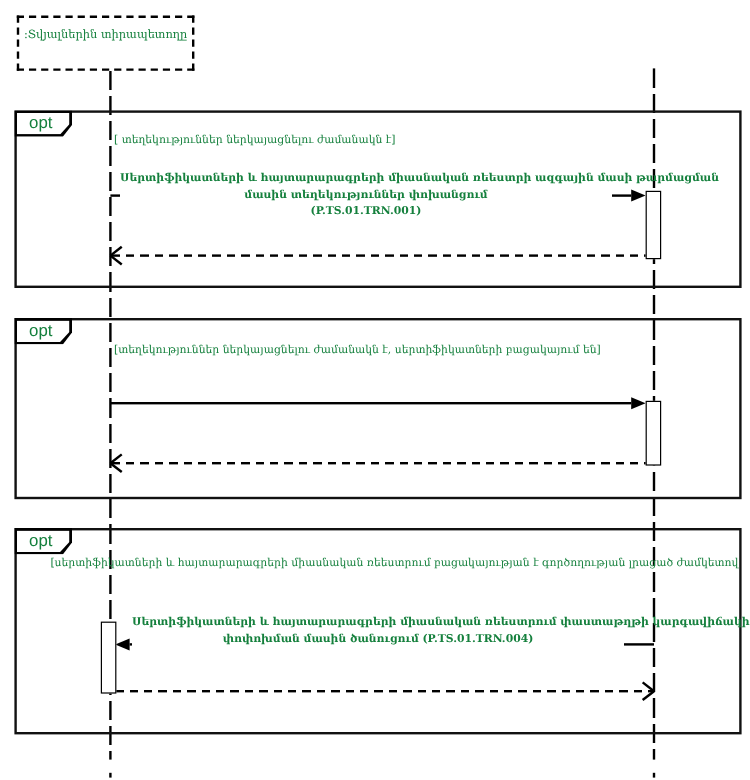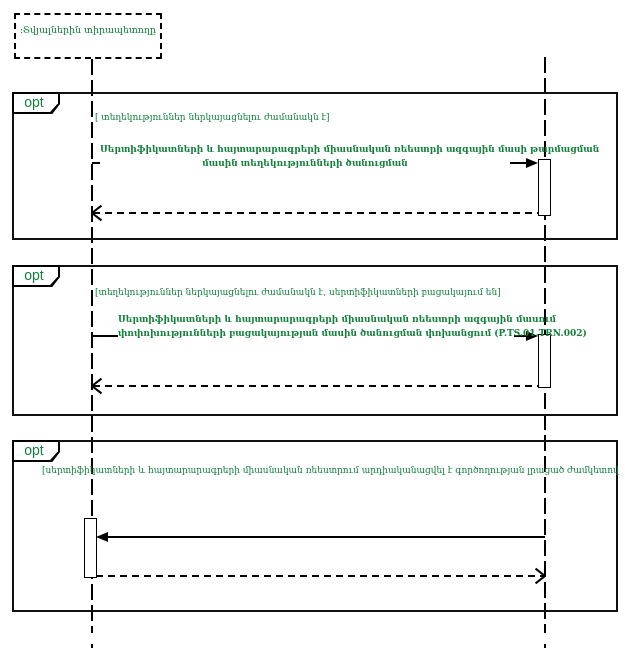--- a/index.html
+++ b/index.html
@@ -55,61 +55,62 @@
   <div class="opt-tab" style="left:12px;top:92px;">
     <div class="opt-outer"></div>
     <div class="opt-inner"></div>
     <div class="opt-text">opt</div>
   </div>
   <div class="guard" style="left:95px;top:110px;width:280px;">
     <div>[ տեղեկություններ ներկայացնելու ժամանակն է]</div>
   </div>
   <div class="msg" style="left:100px;top:142px;width:410px;">
     <div>Սերտիֆիկատների և հայտարարագրերի միասնական ռեեստրի ազգային մասի թարմացման</div>
-    <div>մասին տեղեկությունների ծանուցման</div>
+    <div>մասին տեղեկություններ փոխանցում</div>
+    <div>(P.TS.01.TRN.001)</div>
   </div>
   <div class="sline" style="left:92px;top:162px;width:434px;"></div>
   <div class="head-right" style="left:526px;top:158px;"></div>
   <div class="activation" style="left:538px;top:159px;height:57px;"></div>
   <div class="dline" style="left:93px;top:212px;width:446px;"></div>
   <div class="openhead" style="left:92px;top:213px;">
     <span class="oh-l1"></span>
       <span class="oh-l2"></span>
   </div>
 
   <div class="frame" style="left:12px;top:265px;width:606px;height:151px;"></div>
   <div class="opt-tab" style="left:12px;top:265px;">
     <div class="opt-outer"></div>
     <div class="opt-inner"></div>
     <div class="opt-text">opt</div>
   </div>
   <div class="guard" style="left:95px;top:285px;width:330px;">
     <div>[տեղեկություններ ներկայացնելու ժամանակն է, սերտիֆիկատների բացակայում են]</div>
   </div>
-  <div class="msg" style="left:118px;top:312px;width:396px;">
-    <div>Սերտիֆիկատների և հայտարարագրերի միասնական ռեեստրի ազգային մասում</div>
-    <div>փոփոխությունների բացակայության մասին ծանուցման փոխանցում (P.TS.01.TRN.002)</div>
-  </div>
   <div class="sline" style="left:92px;top:335px;width:434px;"></div>
   <div class="head-right" style="left:526px;top:331px;"></div>
   <div class="activation" style="left:538px;top:334px;height:54px;"></div>
   <div class="dline" style="left:93px;top:385px;width:446px;"></div>
   <div class="openhead" style="left:92px;top:386px;">
     <span class="oh-l1"></span>
       <span class="oh-l2"></span>
   </div>
 
   <div class="frame" style="left:12px;top:440px;width:606px;height:172px;"></div>
   <div class="opt-tab" style="left:12px;top:440px;">
     <div class="opt-outer"></div>
     <div class="opt-inner"></div>
     <div class="opt-text">opt</div>
   </div>
   <div class="guard" style="left:42px;top:463px;width:540px;">
-    <div>[սերտիֆիկատների և հայտարարագրերի միասնական ռեեստրում արդիականացվել է գործողության լրացած ժամկետով</div>
+    <div>[սերտիֆիկատների և հայտարարագրերի միասնական ռեեստրում բացակայության է գործողության լրացած ժամկետով</div>
+  </div>
+  <div class="msg" style="left:110px;top:512px;width:410px;">
+    <div>Սերտիֆիկատների և հայտարարագրերի միասնական ռեեստրում փաստաթղթի կարգավիճակի</div>
+    <div>փոփոխման մասին ծանուցում (P.TS.01.TRN.004)</div>
   </div>
   <div class="sline" style="left:108px;top:536px;width:437px;"></div>
   <div class="head-left" style="left:96px;top:532px;"></div>
   <div class="activation" style="left:84px;top:518px;height:60px;"></div>
   <div class="dline" style="left:96px;top:575px;width:449px;"></div>
   <div class="openhead" style="left:545px;top:576px;">
     <span class="oh-r1"></span>
       <span class="oh-r2"></span>
   </div>
 

